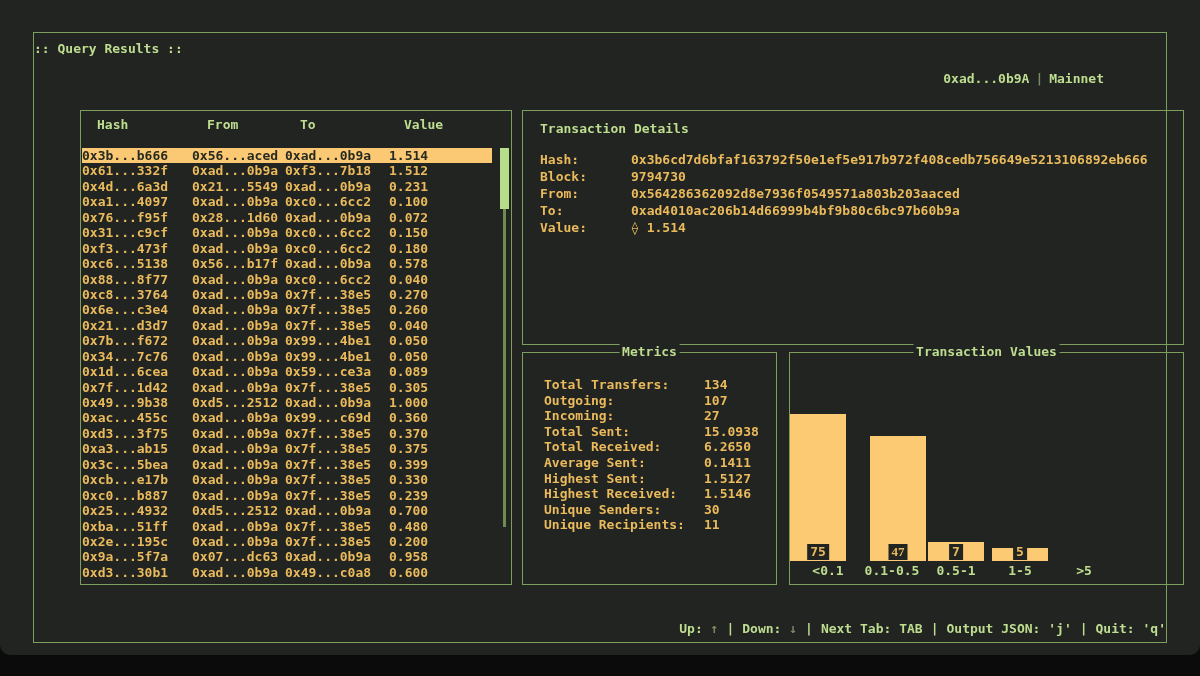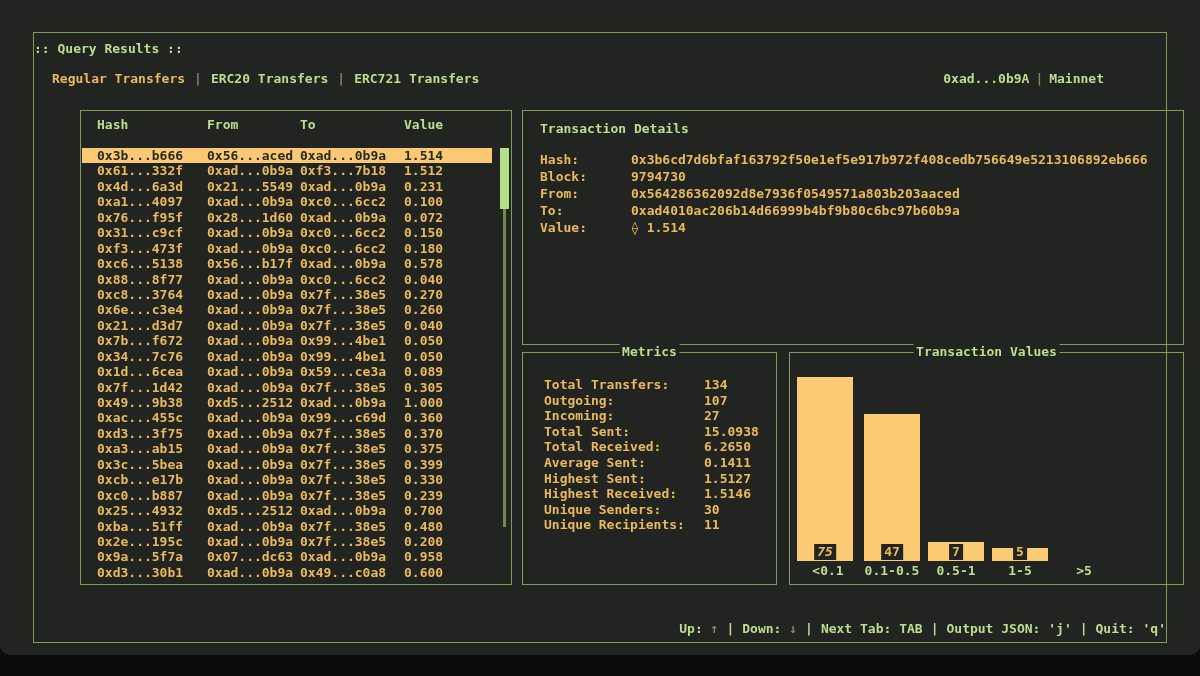--- a/index.html
+++ b/index.html
@@ -24,21 +24,21 @@
   .tab.active{color:var(--orange);}
   .tab-sep{color:var(--dim); margin:0 9px;}
   .account{position:absolute; right:62px; top:38px; white-space:nowrap; color:var(--green);}
   .account .sep{color:var(--dim); margin:0 6px;}
 
   .panel{position:absolute; border:1px solid var(--border);margin-left:32px;}
   .table-panel{left:14px; top:77px; width:432px; height:475px;}
   .thead{position:absolute; left:0; top:6px; width:411px; display:grid;
     grid-template-columns:110px 93px 104px 1fr; padding-left:16px; color:var(--green);}
   .tbody{position:absolute; left:1px; top:37px; width:410px;}
-  .trow{display:grid; grid-template-columns:110px 93px 104px 1fr; padding-left:15px;
+  .trow{display:grid; grid-template-columns:110px 93px 104px 1fr; 
     height:15.45px; line-height:15.45px; color:var(--orange); cursor:pointer; white-space:nowrap;}
   .trow.selected{background:var(--highlight_bg); color:var(--highlight_text);}
   .scroll-thumb{position:absolute; left:419px; top:37px; width:9px; height:61px;
     background:var(--thumb); cursor:grab;}
   .scroll-track{position:absolute; left:422px; top:98px; width:3px; height:318px;
     background:var(--border); opacity:.85;}
 
   .details-panel{left:456px; top:77px; width:662px; height:235px;}
   .panel-title-inline{position:absolute; left:17px; top:10px; color:var(--green);}
   .dfields{position:absolute; left:17px; top:40px; width:630px;}
@@ -66,21 +66,20 @@
   .help-key.dim{color:var(--dim);}
   .bottom-strip{position:absolute; left:0; top:655px; width:1200px; height:21px; background:var(--bg_dark);}
 </style>
 </head>
 <body>
 
 <div class="terminal">
   <div class="frame">
     <div class="app-title">:: Query Results ::</div>
 
-    <div class="tabs"><span class="tab active">Regular Transfers</span><span class="tab-sep">|</span><span class="tab">ERC20 Transfers</span><span class="tab-sep">|</span><span class="tab">ERC721 Transfers</span></div>
 
     <div class="account">
       <span>0xad...0b9A</span><span class="sep">|</span><span>Mainnet</span>
     </div>
 
     <div class="panel table-panel">
       <div class="thead">
           <span class="th">Hash</span>
           <span class="th">From</span>
           <span class="th">To</span>
@@ -328,25 +327,25 @@
           <div class="mrow">
             <span class="mlabel">Unique Recipients:</span>
             <span class="mvalue">11</span>
           </div>
         </div>
     </div>
 
     <div class="panel chart-panel">
       <span class="panel-title-border">Transaction Values</span>
       <div id="chart-area">
-          <div class="bar" style="left: 7px; height: 184px; font-style: italic;">
+          <div class="bar" style="left: 0; height: 147px;">
             <span class="bar-val">75</span>
           </div>
           <div class="xlabel" style="left: 6px;">&lt;0.1</div>
-          <div class="bar" style="left: 74px; height: 147px;">
+          <div class="bar" style="left: 80px; height: 125px; font-family: Liberation Serif, serif;">
             <span class="bar-val">47</span>
           </div>
           <div class="xlabel" style="left: 70px;">0.1-0.5</div>
           <div class="bar" style="left: 138px; height: 19px;">
             <span class="bar-val">7</span>
           </div>
           <div class="xlabel" style="left: 134px;">0.5-1</div>
           <div class="bar" style="left: 202px; height: 13px;">
             <span class="bar-val">5</span>
           </div>

